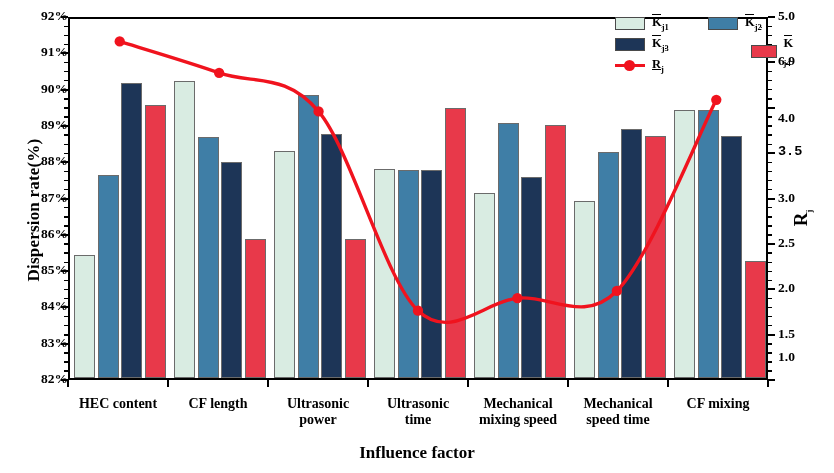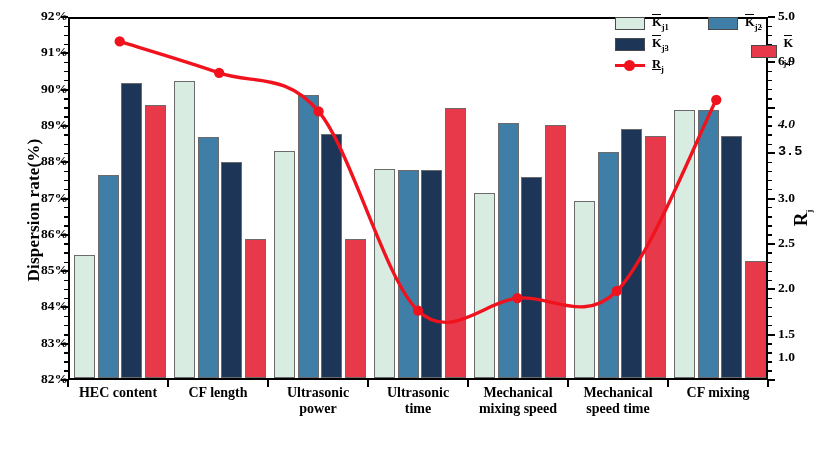--- a/index.html
+++ b/index.html
@@ -35,21 +35,21 @@
     border:2.2px solid #000; box-sizing:border-box; background:#fff;
   }
   .bars{position:absolute;left:0;top:0;width:100%;height:100%;}
   .bar{
     position:absolute; bottom:0; border:1px solid #6b6b6b;
     box-sizing:border-box;
   }
   .lineSvg{position:absolute;left:0;top:0;width:100%;height:100%;overflow:visible;}
 
   .xcat{
-    position:absolute; top:385px; font-weight:bold; font-size:14px;
+    position:absolute; top:396px; font-weight:bold; font-size:14px;
     color:#000; text-align:center; line-height:1.12;
   }
 
   .legend{
     position:absolute; left:615px; top:15px; width:150px; height:62px;
   }
   .lgrow{position:absolute;display:flex;align-items:center;text-decoration:underline;}
   .swatch{width:30px;height:13px;border:1px solid #4a4a4a;box-sizing:border-box;}
   .lgtxt{font-size:12.5px;font-weight:bold;margin-left:7px;color:#000;
          font-family:"Liberation Serif",serif;}
@@ -67,20 +67,21 @@
 <body>
 
 <div id="fig">
 
   <div class="ylabel-left">Dispersion rate(%)</div>
 
   <div class="ylabel-right">
     <span>R<sub>j</sub></span>
   </div>
 
+  <div class="xlabel">Influence factor</div>
 
   <div id="yticks">
       <div class="ytick" style="top: 371px;">82%</div>
       <div class="tickmark" style="left: 61px; top: 379px; width: 7px; height: 2px;"></div>
       <div class="ytick" style="top: 334.7px;">83%</div>
       <div class="tickmark" style="left: 61px; top: 342.7px; width: 7px; height: 2px;"></div>
       <div class="ytick" style="top: 298.4px;">84%</div>
       <div class="tickmark" style="left: 61px; top: 306.4px; width: 7px; height: 2px;"></div>
       <div class="ytick" style="top: 262.1px;">85%</div>
       <div class="tickmark" style="left: 61px; top: 270.1px; width: 7px; height: 2px;"></div>
@@ -146,21 +147,21 @@
       <div class="y2tick" style="top: 325.625px;">1.5</div>
       <div class="tickmark" style="left: 768px; top: 333.625px; width: 7px; height: 2px;"></div>
       <div class="y2tick" style="top: 280.25px;">2.0</div>
       <div class="tickmark" style="left: 768px; top: 288.25px; width: 7px; height: 2px;"></div>
       <div class="y2tick" style="top: 234.875px;">2.5</div>
       <div class="tickmark" style="left: 768px; top: 242.875px; width: 7px; height: 2px;"></div>
       <div class="y2tick" style="top: 189.5px;">3.0</div>
       <div class="tickmark" style="left: 768px; top: 197.5px; width: 7px; height: 2px;"></div>
       <div class="y2tick" style="top: 144.125px; font-family: Liberation Mono, monospace;">3.5</div>
       <div class="tickmark" style="left: 768px; top: 152.125px; width: 7px; height: 2px;"></div>
-      <div class="y2tick" style="top: 116px; font-style: italic;">4.0</div>
+      <div class="y2tick" style="top: 110px;">4.0</div>
       <div class="tickmark" style="left: 768px; top: 106.75px; width: 7px; height: 2px;"></div>
       <div class="y2tick" style="top: 53.375px;">6.9</div>
       <div class="tickmark" style="left: 768px; top: 61.375px; width: 7px; height: 2px;"></div>
       <div class="y2tick" style="top: 8px;">5.0</div>
       <div class="tickmark" style="left: 768px; top: 16px; width: 7px; height: 2px;"></div>
       <div class="tickmark" style="left: 768px; top: 379.5px; width: 4px; height: 1.4px;"></div>
       <div class="tickmark" style="left: 768px; top: 370.425px; width: 4px; height: 1.4px;"></div>
       <div class="tickmark" style="left: 768px; top: 361.35px; width: 4px; height: 1.4px;"></div>
       <div class="tickmark" style="left: 768px; top: 352.275px; width: 4px; height: 1.4px;"></div>
       <div class="tickmark" style="left: 768px; top: 343.2px; width: 4px; height: 1.4px;"></div>

